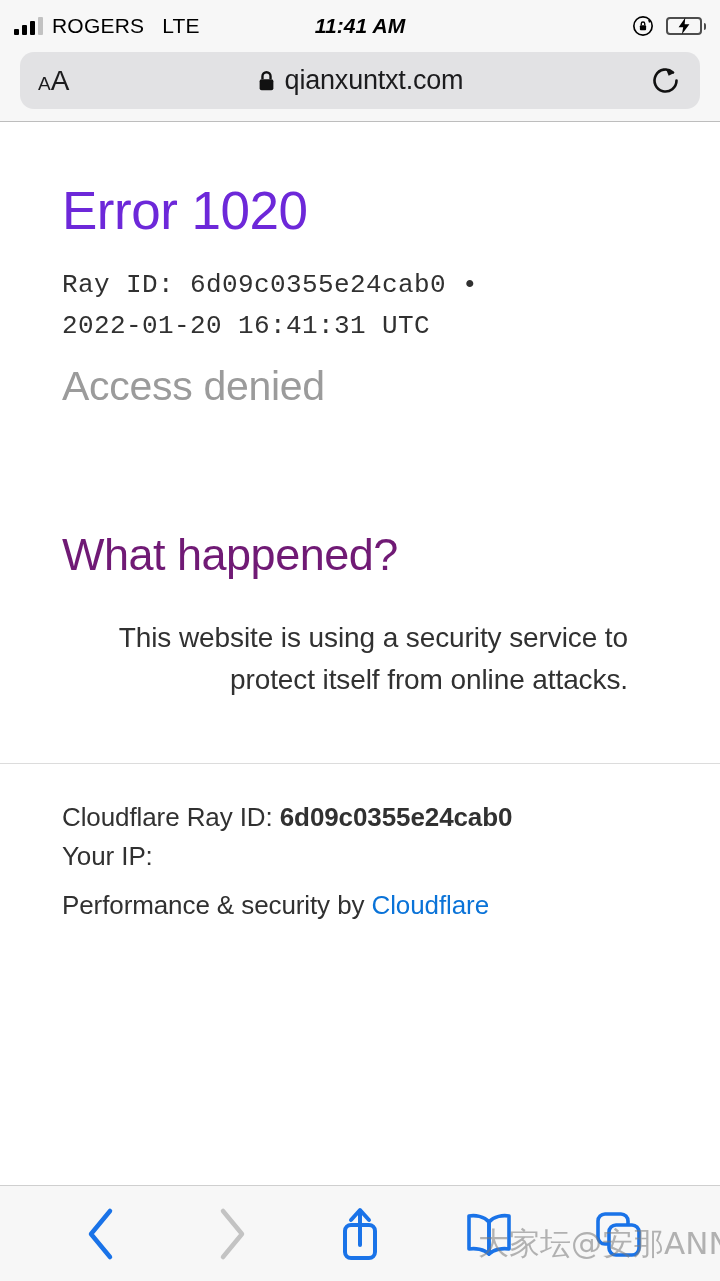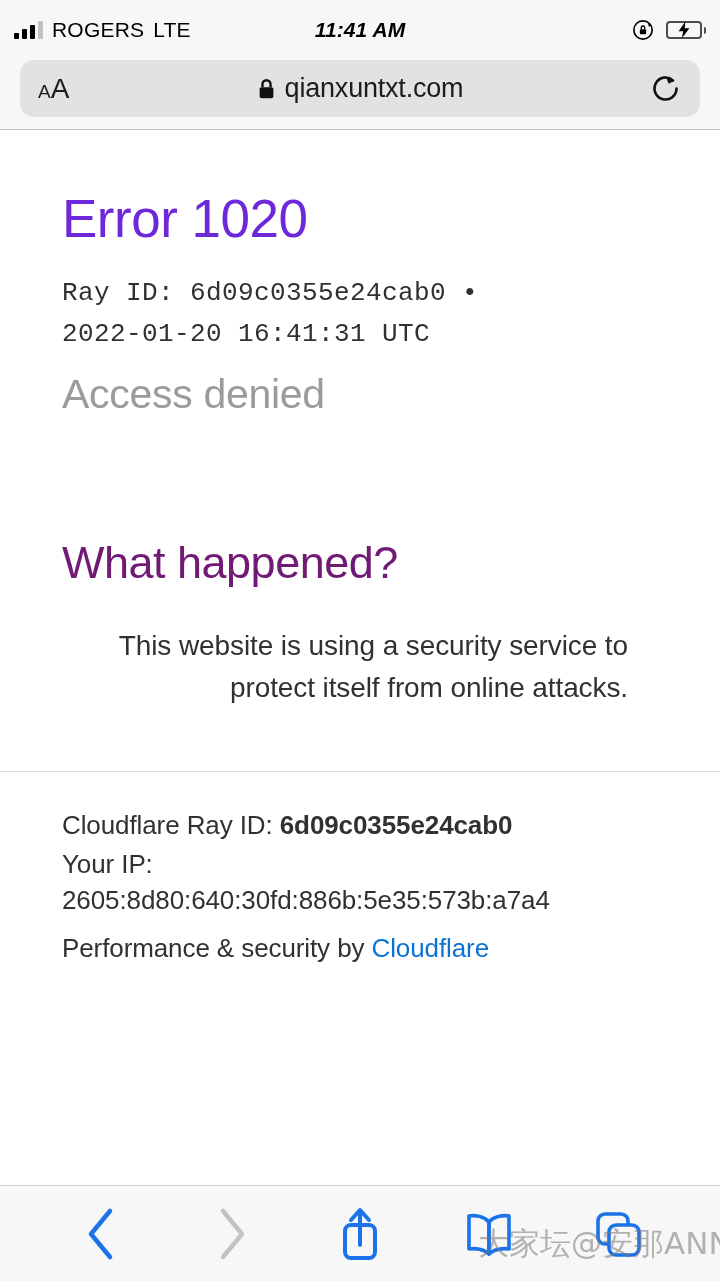--- a/index.html
+++ b/index.html
@@ -7,36 +7,36 @@
   body {
     font-family:"Liberation Sans", sans-serif;
     background:#ffffff;
     -webkit-font-smoothing:antialiased;
     overflow:hidden;
     position:relative;
   }
 
   
   .status-bar {
-    height:60px;
+    height:52px;
     background:#f7f7f7;
     display:flex;
     align-items:center;
     position:relative;
     padding:0 14px;
   }
   .status-left { display:flex; align-items:center; gap:9px; }
   .signal-bars { display:flex; align-items:flex-end; gap:3px; height:18px; }
   .signal-bars i { width:5px; background:#000; border-radius:1px; display:block; }
   .signal-bars i:nth-child(1){ height:6px; }
   .signal-bars i:nth-child(2){ height:10px; }
   .signal-bars i:nth-child(3){ height:14px; }
   .signal-bars i:nth-child(4){ height:18px; background:#c2c2c2; }
   .carrier { font-size:21px; color:#000; letter-spacing:0.2px; }
-  .network { font-size:21px; color:#000; letter-spacing:0.2px; }
+  .network { font-size:21px; color:#000; margin-left:9px; letter-spacing:0.2px; }
   .status-time {
     position:absolute; left:0; right:0; text-align:center;
     font-size:21px; font-weight:600; color:#000; letter-spacing:0.1px;
     pointer-events:none;
     font-style:italic;
   }
   .status-right {
     margin-left:auto; display:flex; align-items:center; gap:12px; z-index:2;
   }
   .rot-lock { width:22px; height:22px; }
@@ -262,21 +262,20 @@
     <div class="para">This website is using a security service to protect itself from online attacks.</div>
   </div>
 
   <div class="divider"></div>
 
   <div class="footer-block">
     <div class="foot-line first">
       <span>Cloudflare Ray ID: </span><span class="foot-bold">6d09c0355e24cab0</span>
     </div>
     <div class="foot-line ip-label">Your IP:</div>
-    <div class="foot-line ip-value">2605:8d80:640:30fd:886b:5e35:573b:a7a4</div>
     <div class="foot-line perf">
       <span>Performance &amp; security by </span><a class="cf-link" href="#">Cloudflare</a>
     </div>
   </div>
 </div>
 
 <div class="toolbar">
   <div class="tb-btn">
     <span>
       <svg width="38" height="58" viewBox="0 0 38 58">

